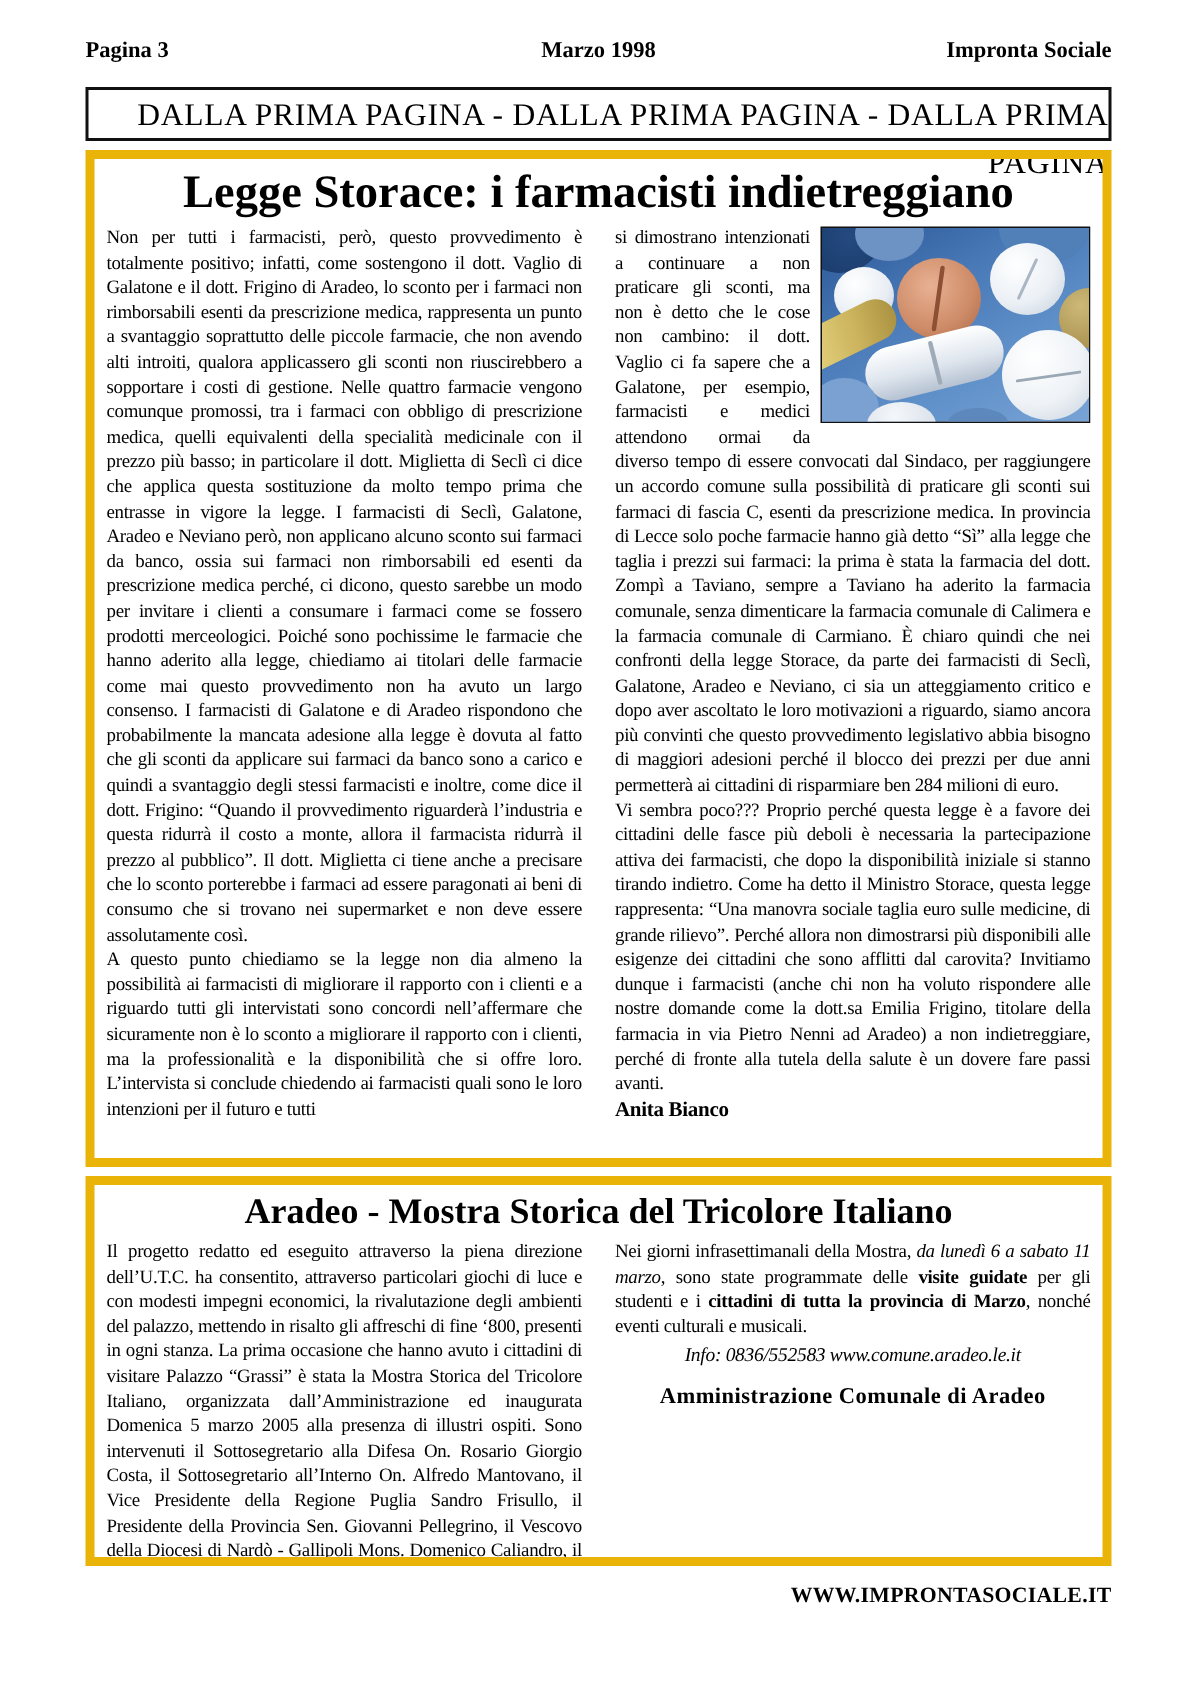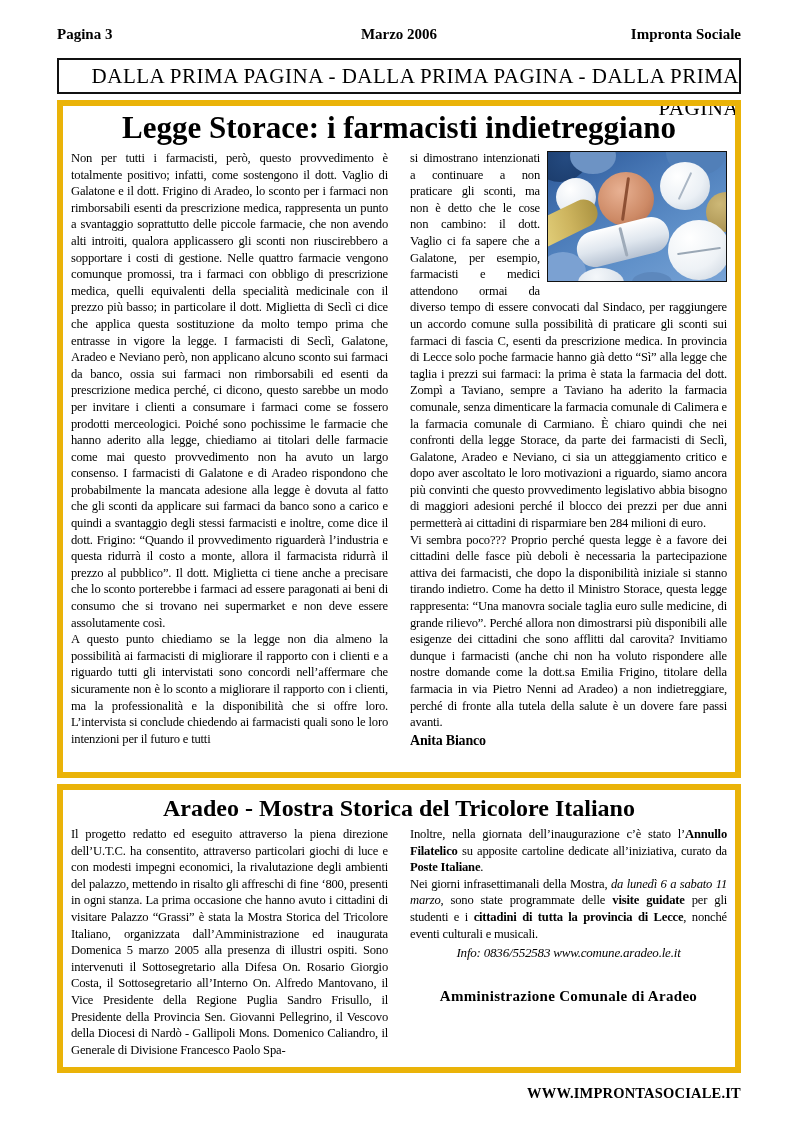--- a/index.html
+++ b/index.html
@@ -10,52 +10,52 @@
   .masthead { display:flex; justify-content:space-between; align-items:baseline;
               font-weight:bold; font-size:15px;font-family:Liberation Serif, serif; }
   .masthead .mid { position:absolute; left:0; right:0; text-align:center; }
   .masthead { position:relative; }
 
   .banner { margin-top:15px; border:2px solid #111; height:36px; line-height:32px;
             text-align:right; font-size:21px; letter-spacing:0.5px; }
 
   .box { border:6px solid #eab308; margin-top:6px; padding:3px 8px 0 8px; overflow:hidden; position:relative; }
   .box.a1 { height:678px; }
-  .box.a2 { height:289px; }
+  .box.a2 { height:260px; }
 
   h1.title1 { text-align:center; font-size:31px; line-height:36px; margin:1px 0 4px 0; }
   h2.title2 { text-align:center; font-size:24px; line-height:29px; margin:1px 0 3px 0; }
 
   .cols { display:flex; gap:22px; }
   .col { flex:1 1 0; font-size:12.6px; line-height:16.6px; letter-spacing:-0.2px;
          text-align:justify; overflow:hidden; }
   .col p { margin:0; }
 
   .photo { float:right; width:180px; height:131px; margin:1px 0 4px 7px;
            border:1px solid #111; position:relative; overflow:hidden;
            background:linear-gradient(150deg,#2a5696 0%,#4878b6 35%,#5e8fc8 65%,#78a3d6 100%); }
   .pill { position:absolute; border-radius:50%; }
   .scoreline { position:absolute; border-radius:2px; }
 
   .byline { text-align:left; font-weight:bold; font-size:14px; padding-right:8px; margin-top:2px; }
 
   .info-line { text-align:center; font-style:italic; font-size:13px; margin-top:3px;font-family:Liberation Serif, serif; }
-  .signature { text-align:center; font-weight:bold; font-size:15px; margin-top:26px; letter-spacing:0.3px; }
+  .signature { text-align:center; font-weight:bold; font-size:15px; margin-top:11px; letter-spacing:0.3px; }
 
   .pagefoot { display:flex; justify-content:flex-end; margin-top:12px;
               font-weight:bold; font-size:14.5px; letter-spacing:0.2px; }
 </style>
 </head>
 <body>
 
 <div class="sheet">
 
   <header class="masthead">
     <span>Pagina 3</span>
-    <span class="mid">Marzo 2006</span>
+    <span class="mid">Marzo 1998</span>
     <span>Impronta Sociale</span>
   </header>
 
   <div class="banner">
     <span>DALLA PRIMA PAGINA - DALLA PRIMA PAGINA - DALLA PRIMA PAGINA</span>
   </div>
 
   <section class="box a1">
     <h1 class="title1">Legge Storace: i farmacisti indietreggiano</h1>
     <div class="cols">
@@ -96,22 +96,21 @@
     </div>
   </section>
 
   <section class="box a2">
     <h2 class="title2">Aradeo - Mostra Storica del Tricolore Italiano</h2>
     <div class="cols">
       <div class="col">
         <p>Il progetto redatto ed eseguito attraverso la piena direzione dell’U.T.C. ha consentito, attraverso particolari giochi di luce e con modesti impegni economici, la rivalutazione degli ambienti del palazzo, mettendo in risalto gli affreschi di fine ‘800, presenti in ogni stanza. La prima occasione che hanno avuto i cittadini di visitare Palazzo “Grassi” è stata  la Mostra Storica del Tricolore Italiano, organizzata dall’Amministrazione ed inaugurata Domenica 5 marzo 2005 alla presenza di illustri ospiti. Sono intervenuti il Sottosegretario alla Difesa On. Rosario Giorgio Costa, il Sottosegretario all’Interno On. Alfredo Mantovano, il Vice Presidente della Regione Puglia Sandro Frisullo, il Presidente della Provincia Sen. Giovanni Pellegrino, il Vescovo della Diocesi di Nardò - Gallipoli Mons. Domenico Caliandro, il Generale di Divisione Francesco Paolo Spa-</p>
       </div>
       <div class="col">
-        <p><span>Inoltre, nella giornata dell’inaugurazione c’è stato l’</span><b>Annullo Filatelico</b><span> su apposite cartoline dedicate all’iniziativa, curato da </span><b>Poste Italiane</b><span>.</span></p>
-        <p><span>Nei giorni infrasettimanali  della Mostra, </span><i>da lunedì 6 a sabato 11 marzo</i><span>, sono state programmate delle </span><b>visite guidate</b><span> per gli studenti e i </span><b>cittadini di tutta la provincia di Lecce</b><span>, nonché eventi culturali e musicali.</span></p>
+        <p><span>Nei giorni infrasettimanali  della Mostra, </span><i>da lunedì 6 a sabato 11 marzo</i><span>, sono state programmate delle </span><b>visite guidate</b><span> per gli studenti e i </span><b>cittadini di tutta la provincia di Marzo</b><span>, nonché eventi culturali e musicali.</span></p>
         <div class="info-line">Info: 0836/552583 www.comune.aradeo.le.it</div>
         <div class="signature">Amministrazione Comunale di Aradeo</div>
       </div>
     </div>
   </section>
 
   <footer class="pagefoot">
     <span>WWW.IMPRONTASOCIALE.IT</span>
   </footer>
 

